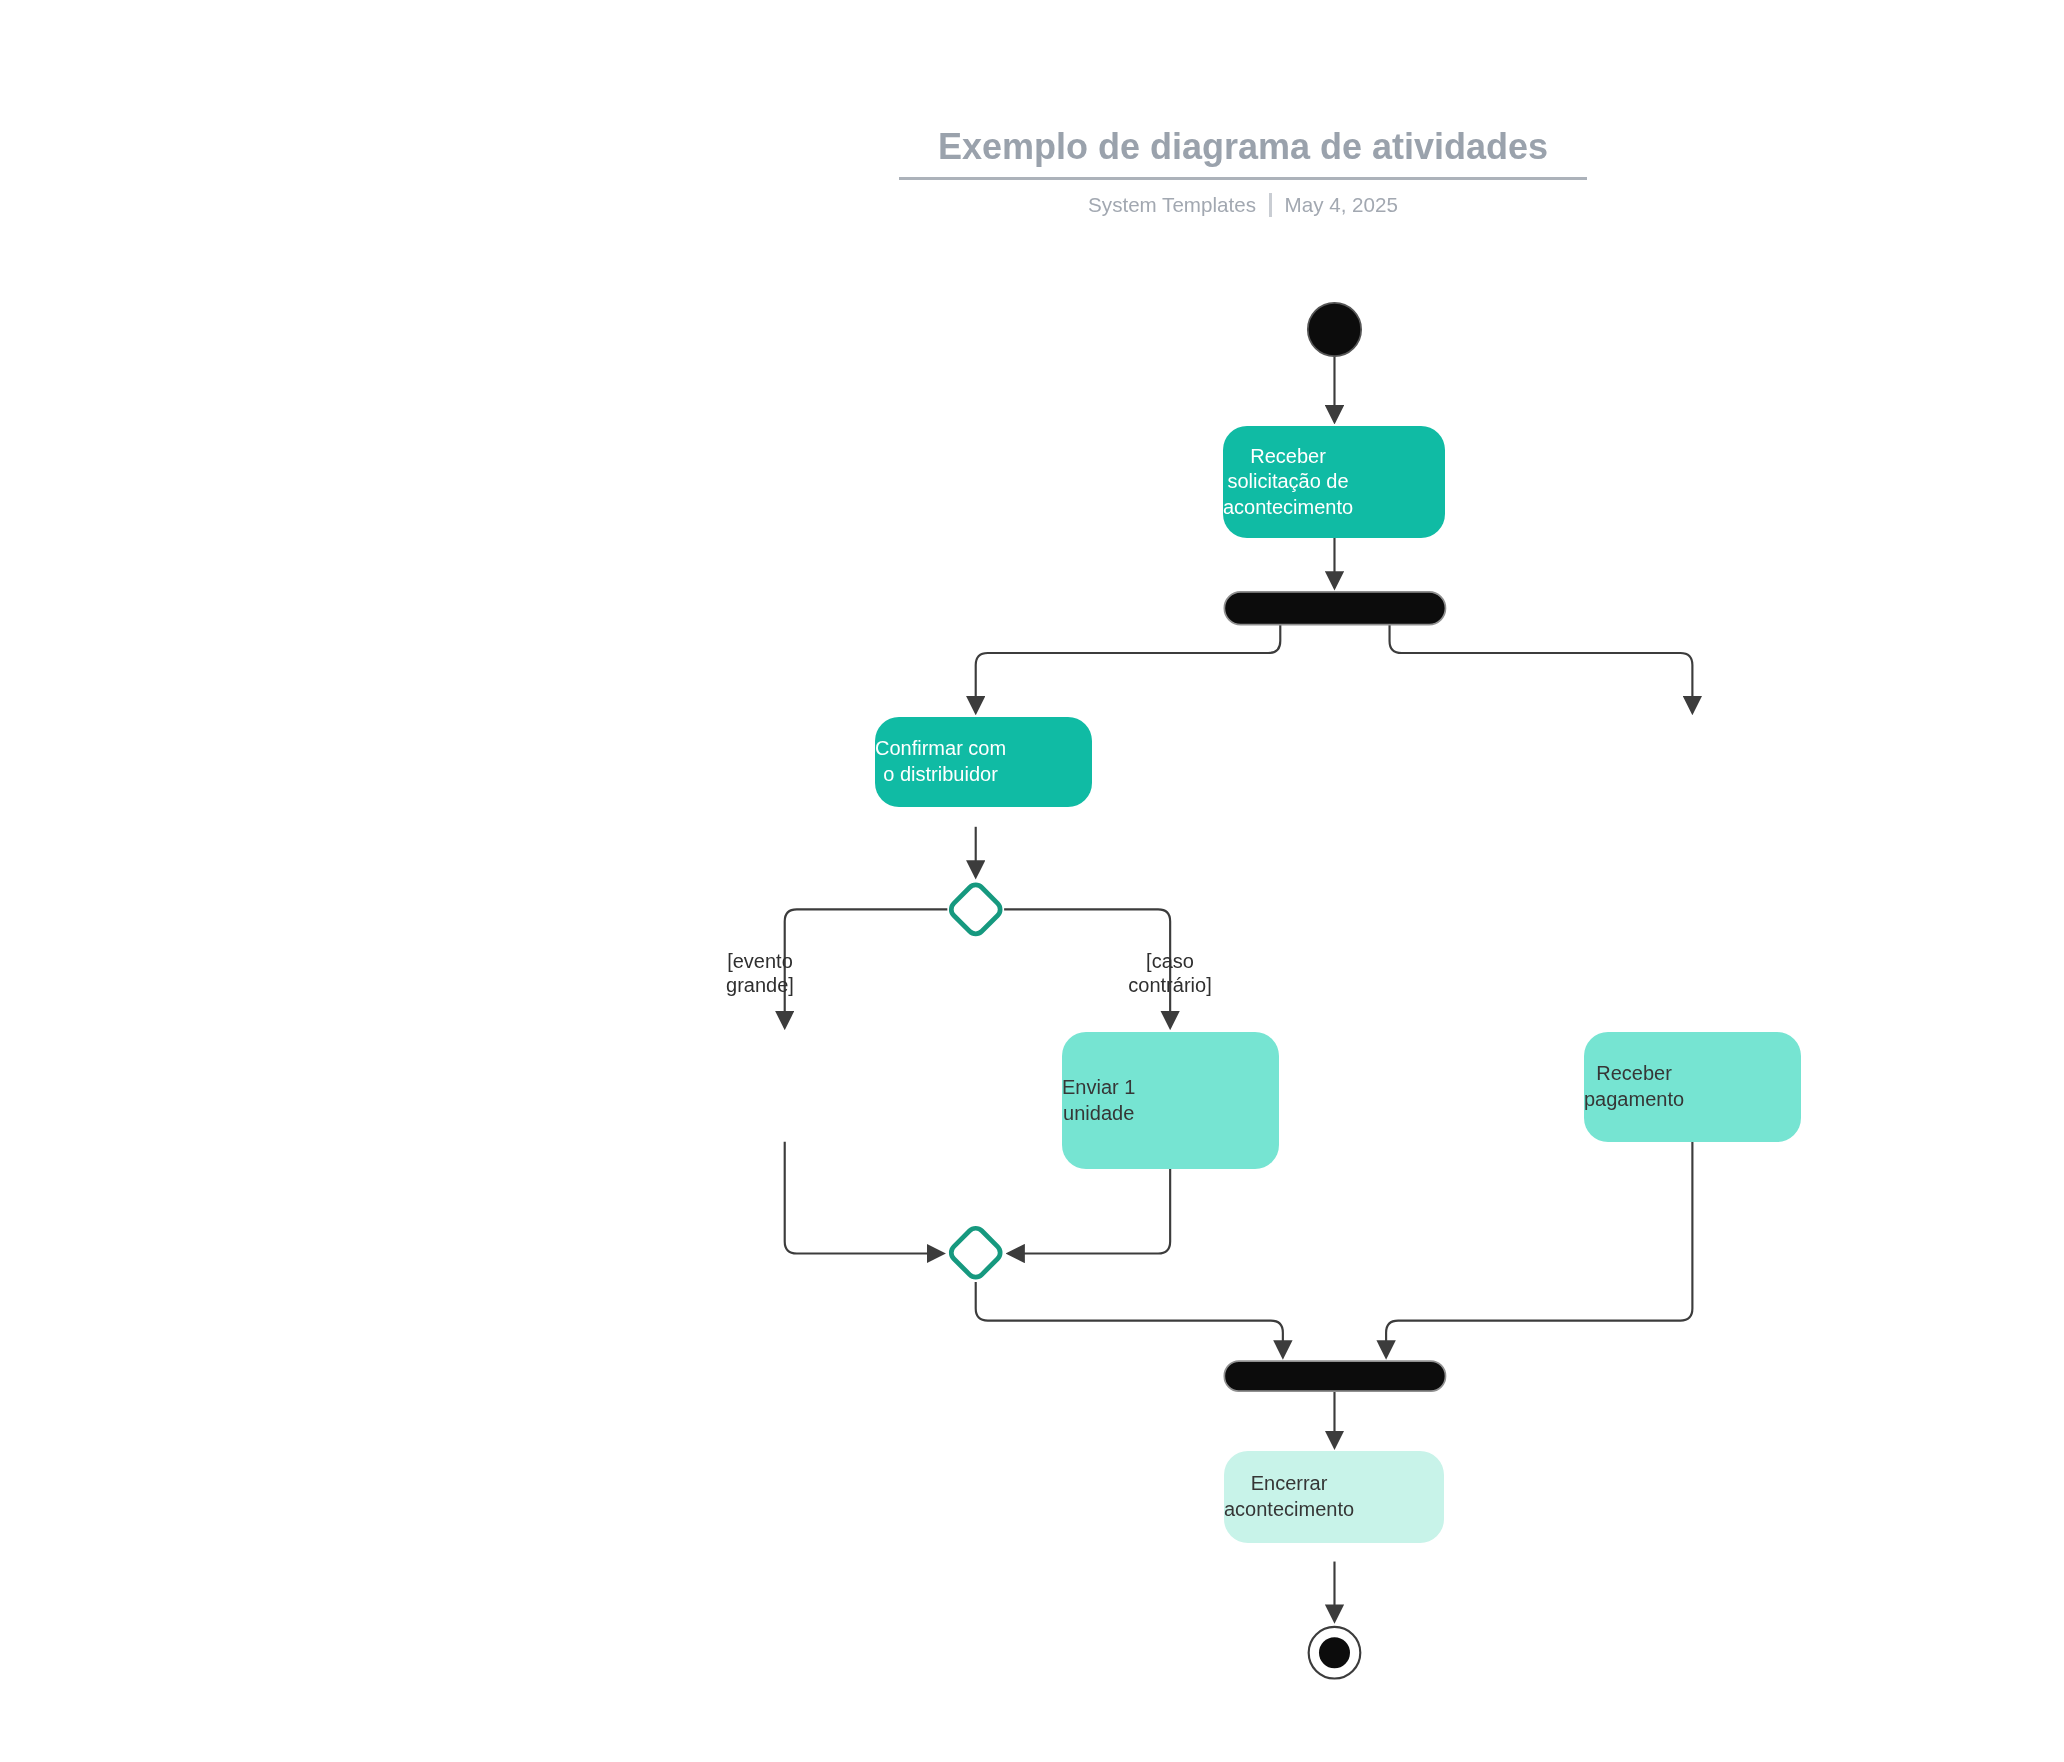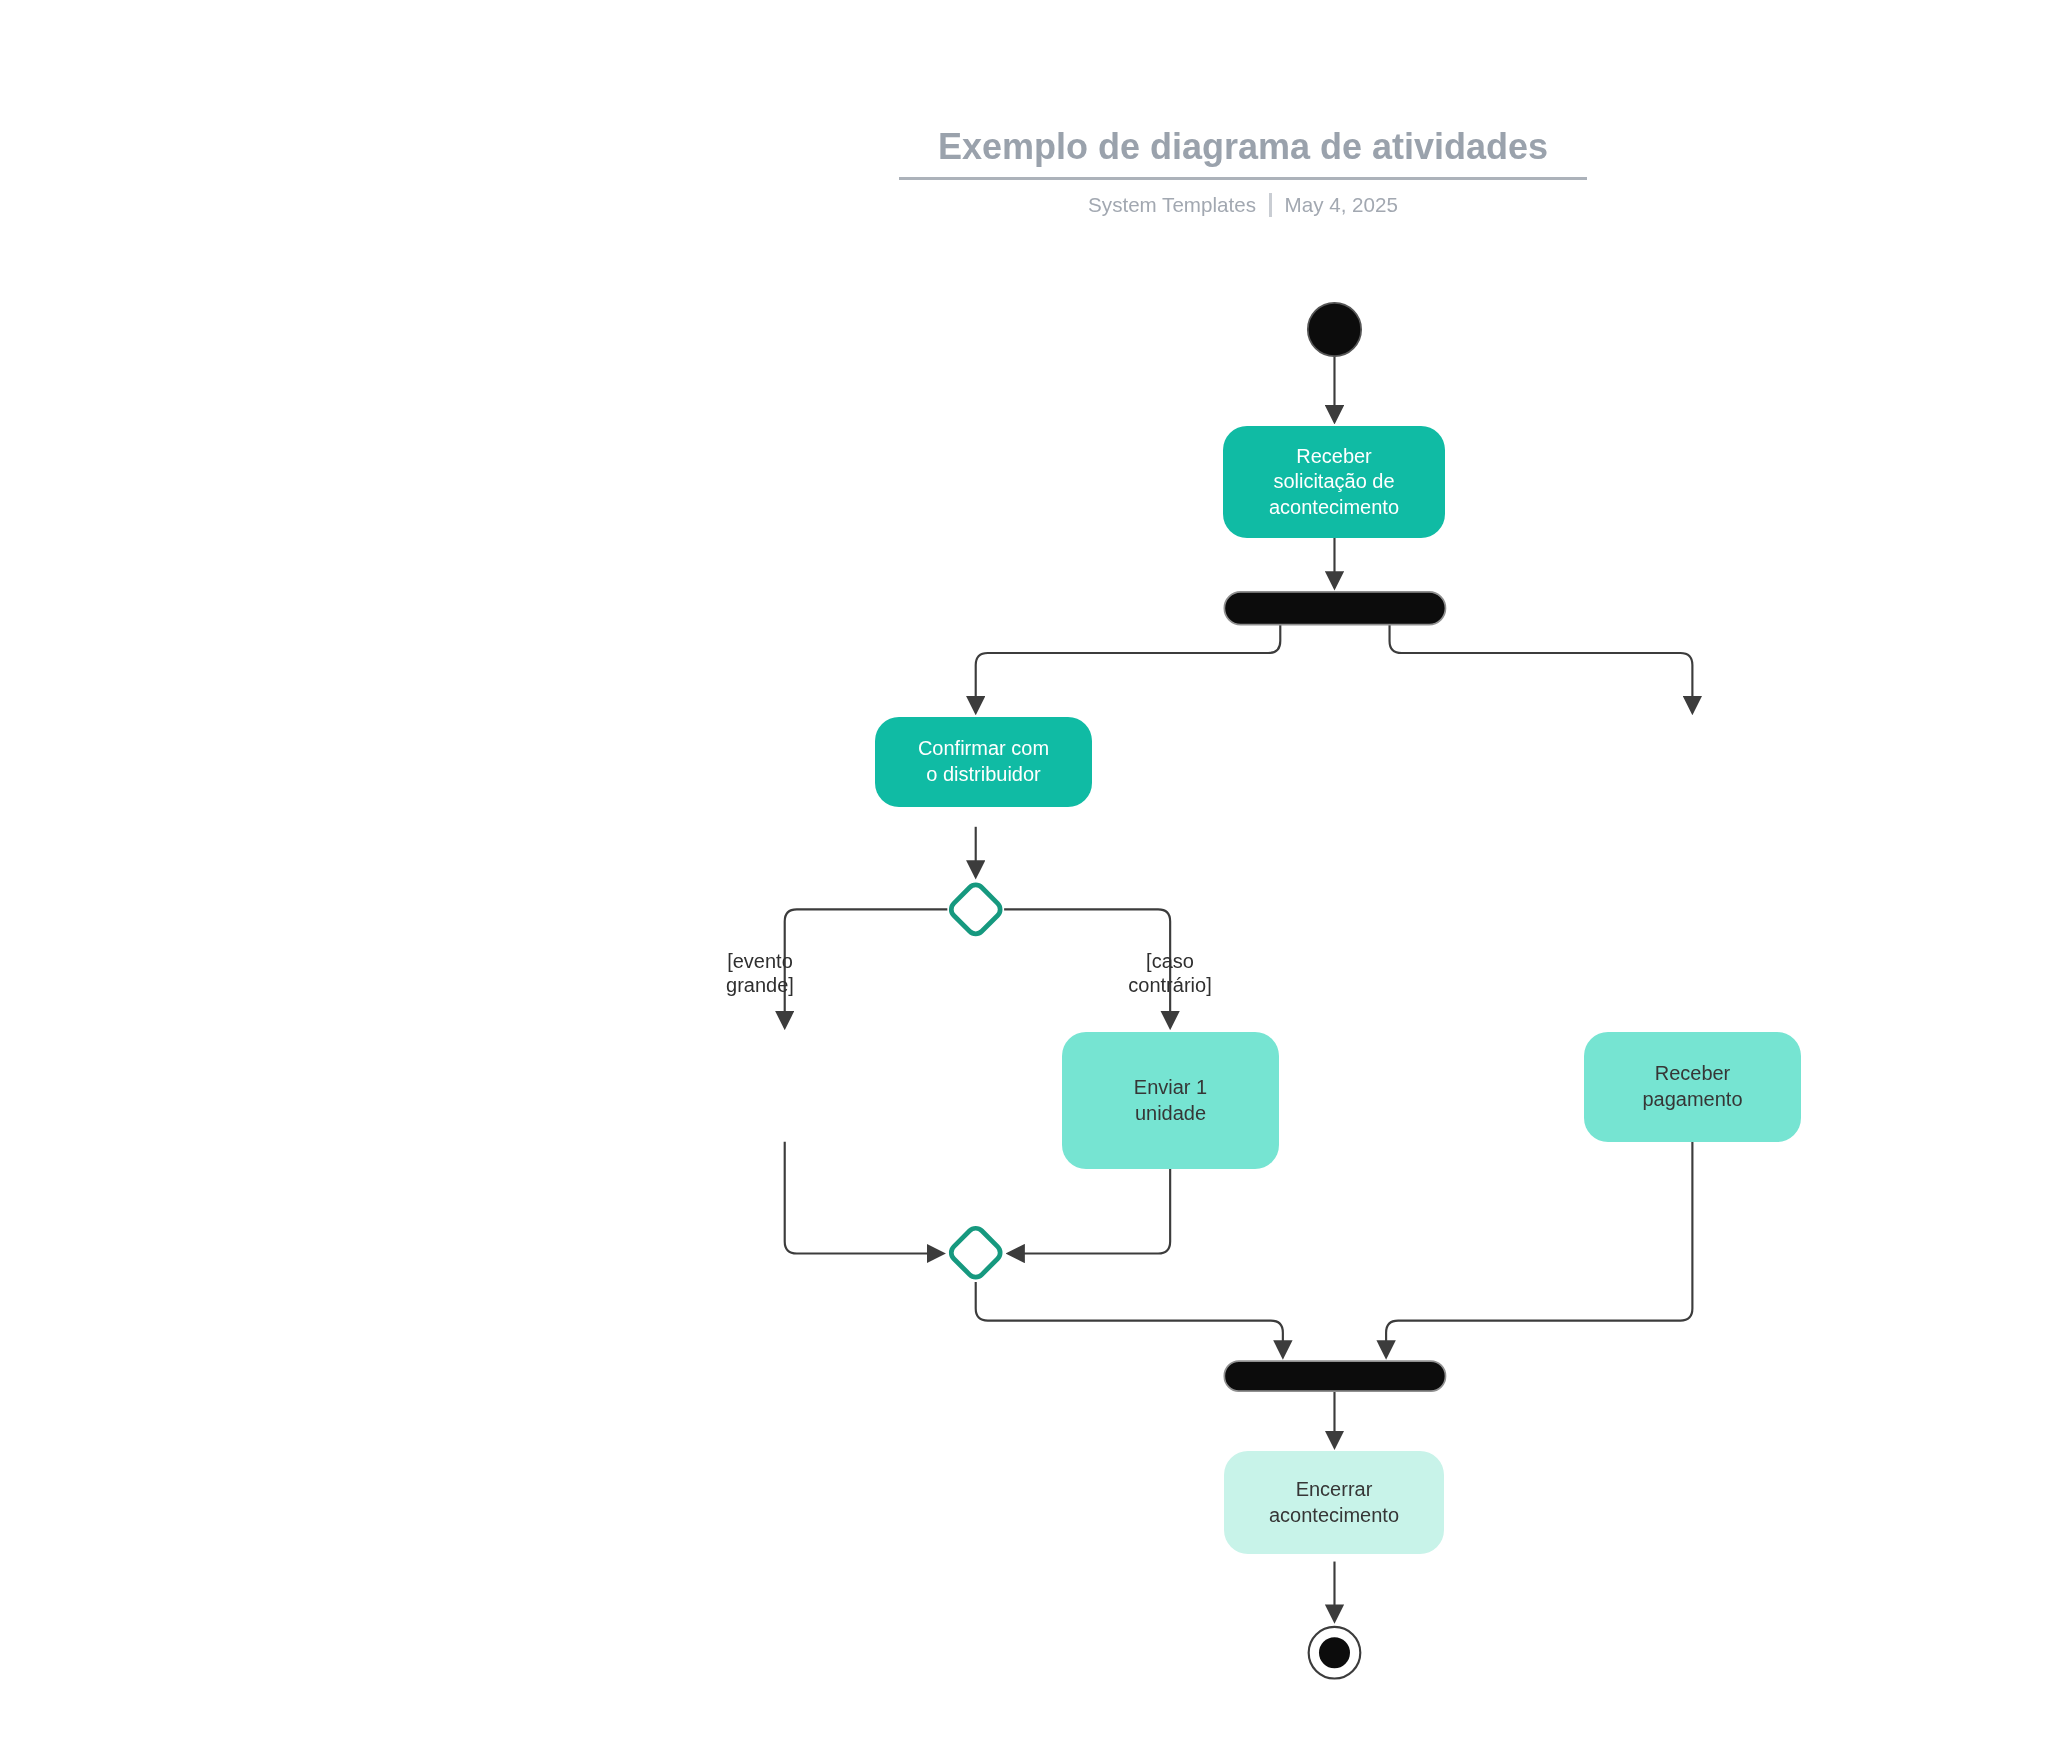--- a/index.html
+++ b/index.html
@@ -34,39 +34,39 @@
     display: flex; align-items: center; justify-content: center;
     gap: 13px;
     font-size: 20.6px;
     color: #A2A8B1;
   }
   .byline-divider { width: 2.6px; height: 24px; background: #C9CDD3; }
 
   
   .activity {
     position: absolute;
-    display: flex; align-items: center; justify-content: center;
+    display: flex; align-items: center; 
     text-align: center;
     border-radius: 24px;
     font-size: 20px;
     line-height: 1.28;
     white-space: pre-line;
     box-sizing: border-box;
   }
   .activity.primary   { background: #10BBA4; color: #ffffff; }
   .activity.secondary { background: #76E4D2; color: #363636; }
   .activity.tertiary  { background: #C8F3E9; color: #363636; }
 
   #n-receber-solicitacao { left: 1223px; top: 426px;  width: 222px; height: 112px; }
   #n-confirmar           { left: 875px; top: 717px;  width: 217px; height: 90px; }
   #n-enviar-fatura       { left: 1584px; top: 717px;  width: 217px; height: 110px; }
   #n-enviar-2            { left: 676px;  top: 1032px; width: 217px; height: 110px; }
   #n-enviar-1            { left: 1062px; top: 1032px; width: 217px; height: 137px; }
   #n-receber-pagamento   { left: 1584px; top: 1032px; width: 217px; height: 110px; }
-  #n-encerrar            { left: 1224px; top: 1451px; width: 220px; height: 103px; }
+  #n-encerrar            { left: 1224px; top: 1451px; width: 220px; height: 92px; }
 
   
   .guard {
     position: absolute;
     width: 206px;
     text-align: center;
     font-size: 20px;
     line-height: 1.22;
     color: #2F2F2F;
     white-space: pre-line;

